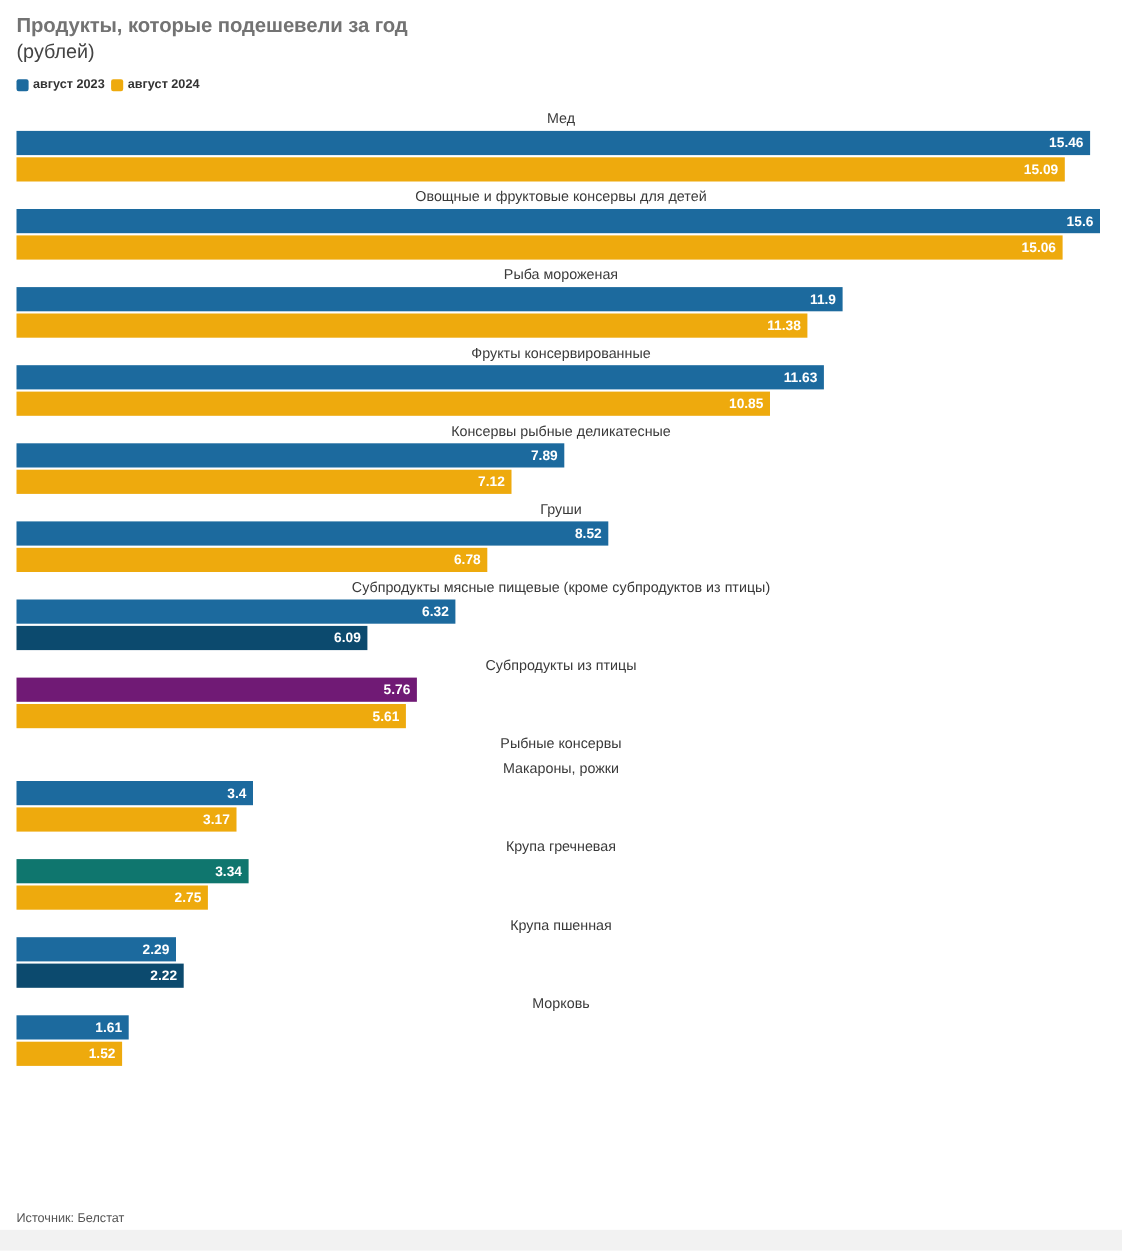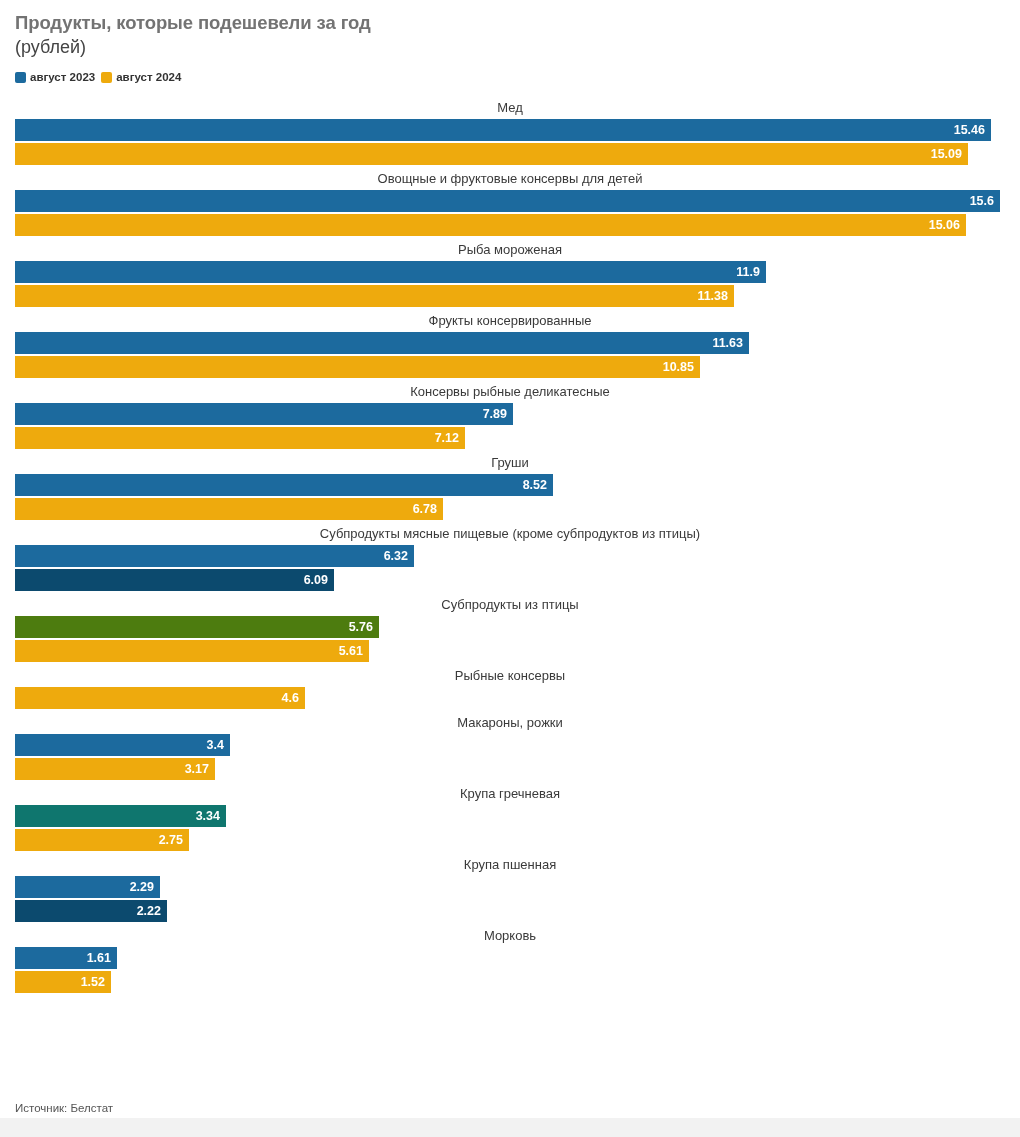--- a/index.html
+++ b/index.html
@@ -232,37 +232,32 @@
         </div>
         <div class="bar-row">
           <div class="bar series-b" style="background: #0c4a6e; width: 319px;">
             <span class="bar-value">6.09</span>
           </div>
         </div>
       </div>
       <div class="group">
         <div class="cat-label">Субпродукты из птицы</div>
         <div class="bar-row">
-          <div class="bar series-a" style="background: #4d7c0f; width: 364px;">
+          <div class="bar series-a" style="background: #701a75; width: 364px;">
             <span class="bar-value">5.76</span>
           </div>
         </div>
         <div class="bar-row">
           <div class="bar series-b" style="background: rgb(238, 170, 13); width: 354px;">
             <span class="bar-value">5.61</span>
           </div>
         </div>
       </div>
       <div class="group">
         <div class="cat-label">Рыбные консервы</div>
-        <div class="bar-row">
-          <div class="bar series-b" style="background: rgb(238, 170, 13); width: 290px;">
-            <span class="bar-value">4.6</span>
-          </div>
-        </div>
       </div>
       <div class="group">
         <div class="cat-label">Макароны, рожки</div>
         <div class="bar-row">
           <div class="bar series-a" style="background: rgb(28, 106, 158); width: 215px;">
             <span class="bar-value">3.4</span>
           </div>
         </div>
         <div class="bar-row">
           <div class="bar series-b" style="background: rgb(238, 170, 13); width: 200px;">

